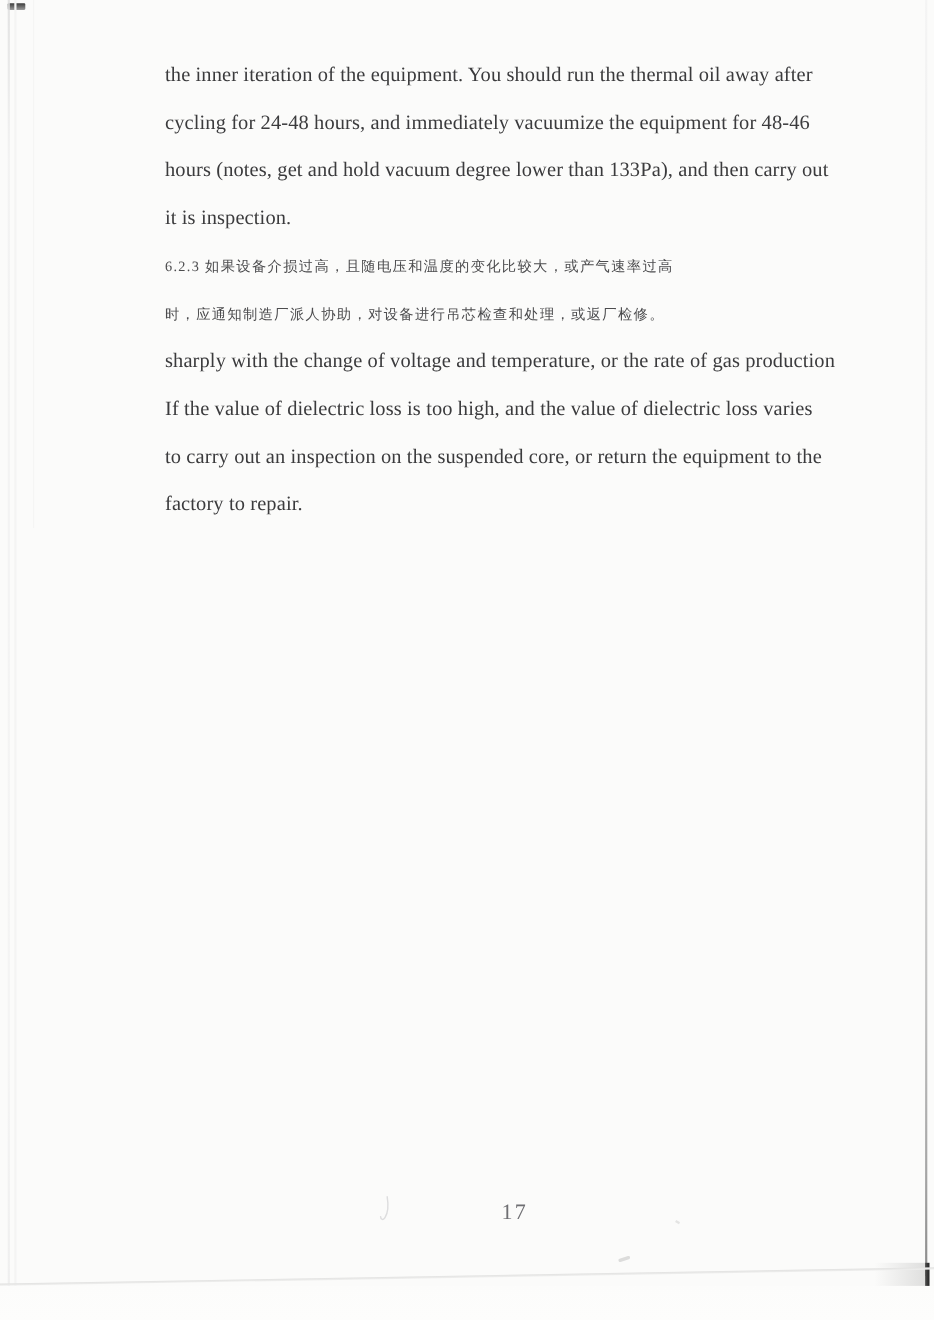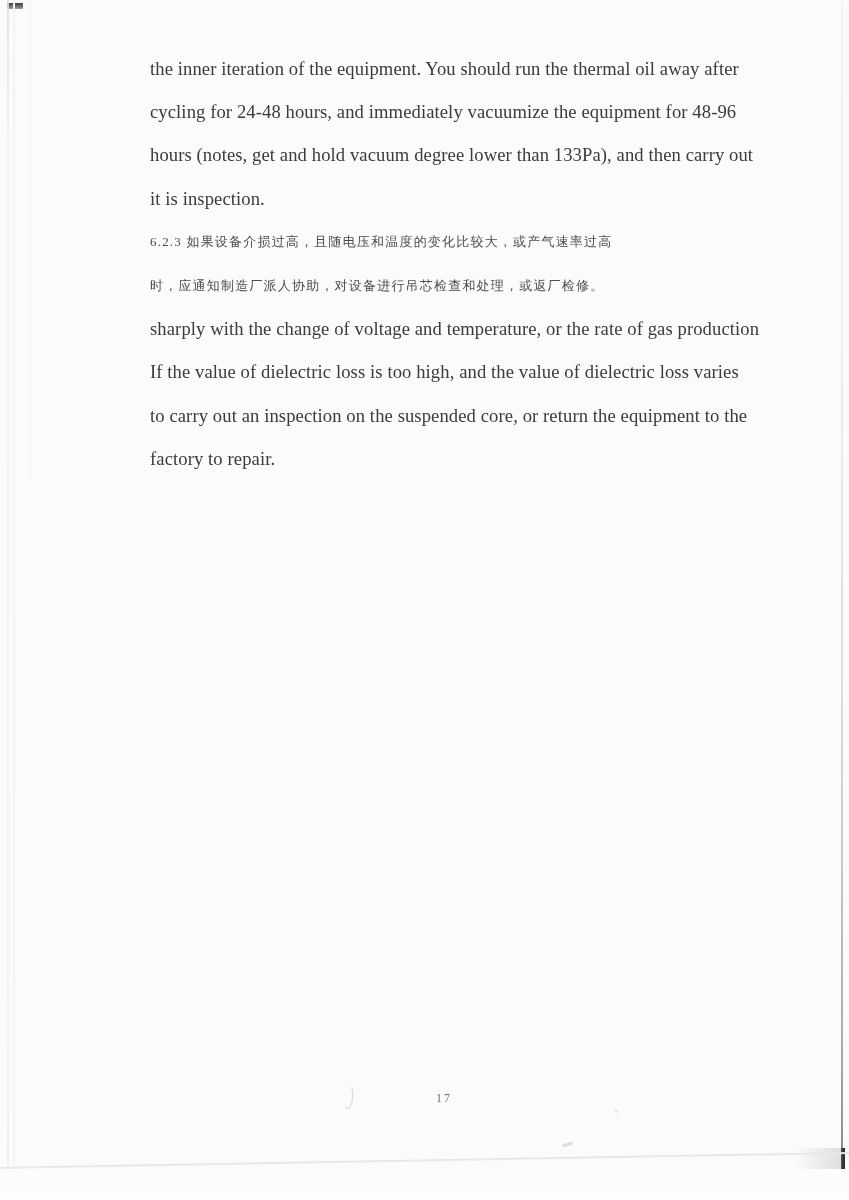--- a/index.html
+++ b/index.html
@@ -88,22 +88,22 @@
     letter-spacing: 0.1px;
     margin-left: 28px;
   }
   .line.zh {
     font-size: 13px;
     color: #4c4c4e;
     letter-spacing: 1.2px;
   }
   .pageno {
     position: absolute;
-    left: 436px; top: 1091px;
-    font-size: 12px;
+    left: 456px; top: 1091px;
+    font-size: 20px;
     color: #6f6f73;
     letter-spacing: 2px;
   }
 </style>
 </head>
 <body>
 
 <div class="page">
 
   <div class="artifact dash-topleft"></div>
@@ -118,21 +118,21 @@
   <div class="artifact smudge-j">
     <svg width="16" height="26" viewBox="0 0 16 26">
       <path d="M10 2 C 11 8, 11 16, 8 21 C 6.5 23.5, 4 23, 4 20" fill="none" stroke="#b9b9bd" stroke-width="1.3" stroke-linecap="round"></path>
     </svg>
   </div>
   <div class="artifact speck-1"></div>
   <div class="artifact speck-2"></div>
 
   <div class="textblock">
     <div class="line en">the inner iteration of the equipment. You should run the thermal oil away after</div>
-    <div class="line en">cycling for 24-48 hours, and immediately vacuumize the equipment for 48-96</div>
+    <div class="line en">cycling for 24-48 hours, and immediately vacuumize the equipment for 48-46</div>
     <div class="line en">hours (notes, get and hold vacuum degree lower than 133Pa), and then carry out</div>
     <div class="line en">it is inspection.</div>
     <div class="line zh">6.2.3 如果设备介损过高，且随电压和温度的变化比较大，或产气速率过高</div>
     <div class="line zh">时，应通知制造厂派人协助，对设备进行吊芯检查和处理，或返厂检修。</div>
     <div class="line en">sharply with the change of voltage and temperature, or the rate of gas production</div>
     <div class="line en">If the value of dielectric loss is too high, and the value of dielectric loss varies</div>
     <div class="line en">to carry out an inspection on the suspended core, or return the equipment to the</div>
     <div class="line en">factory to repair.</div>
   </div>
 

